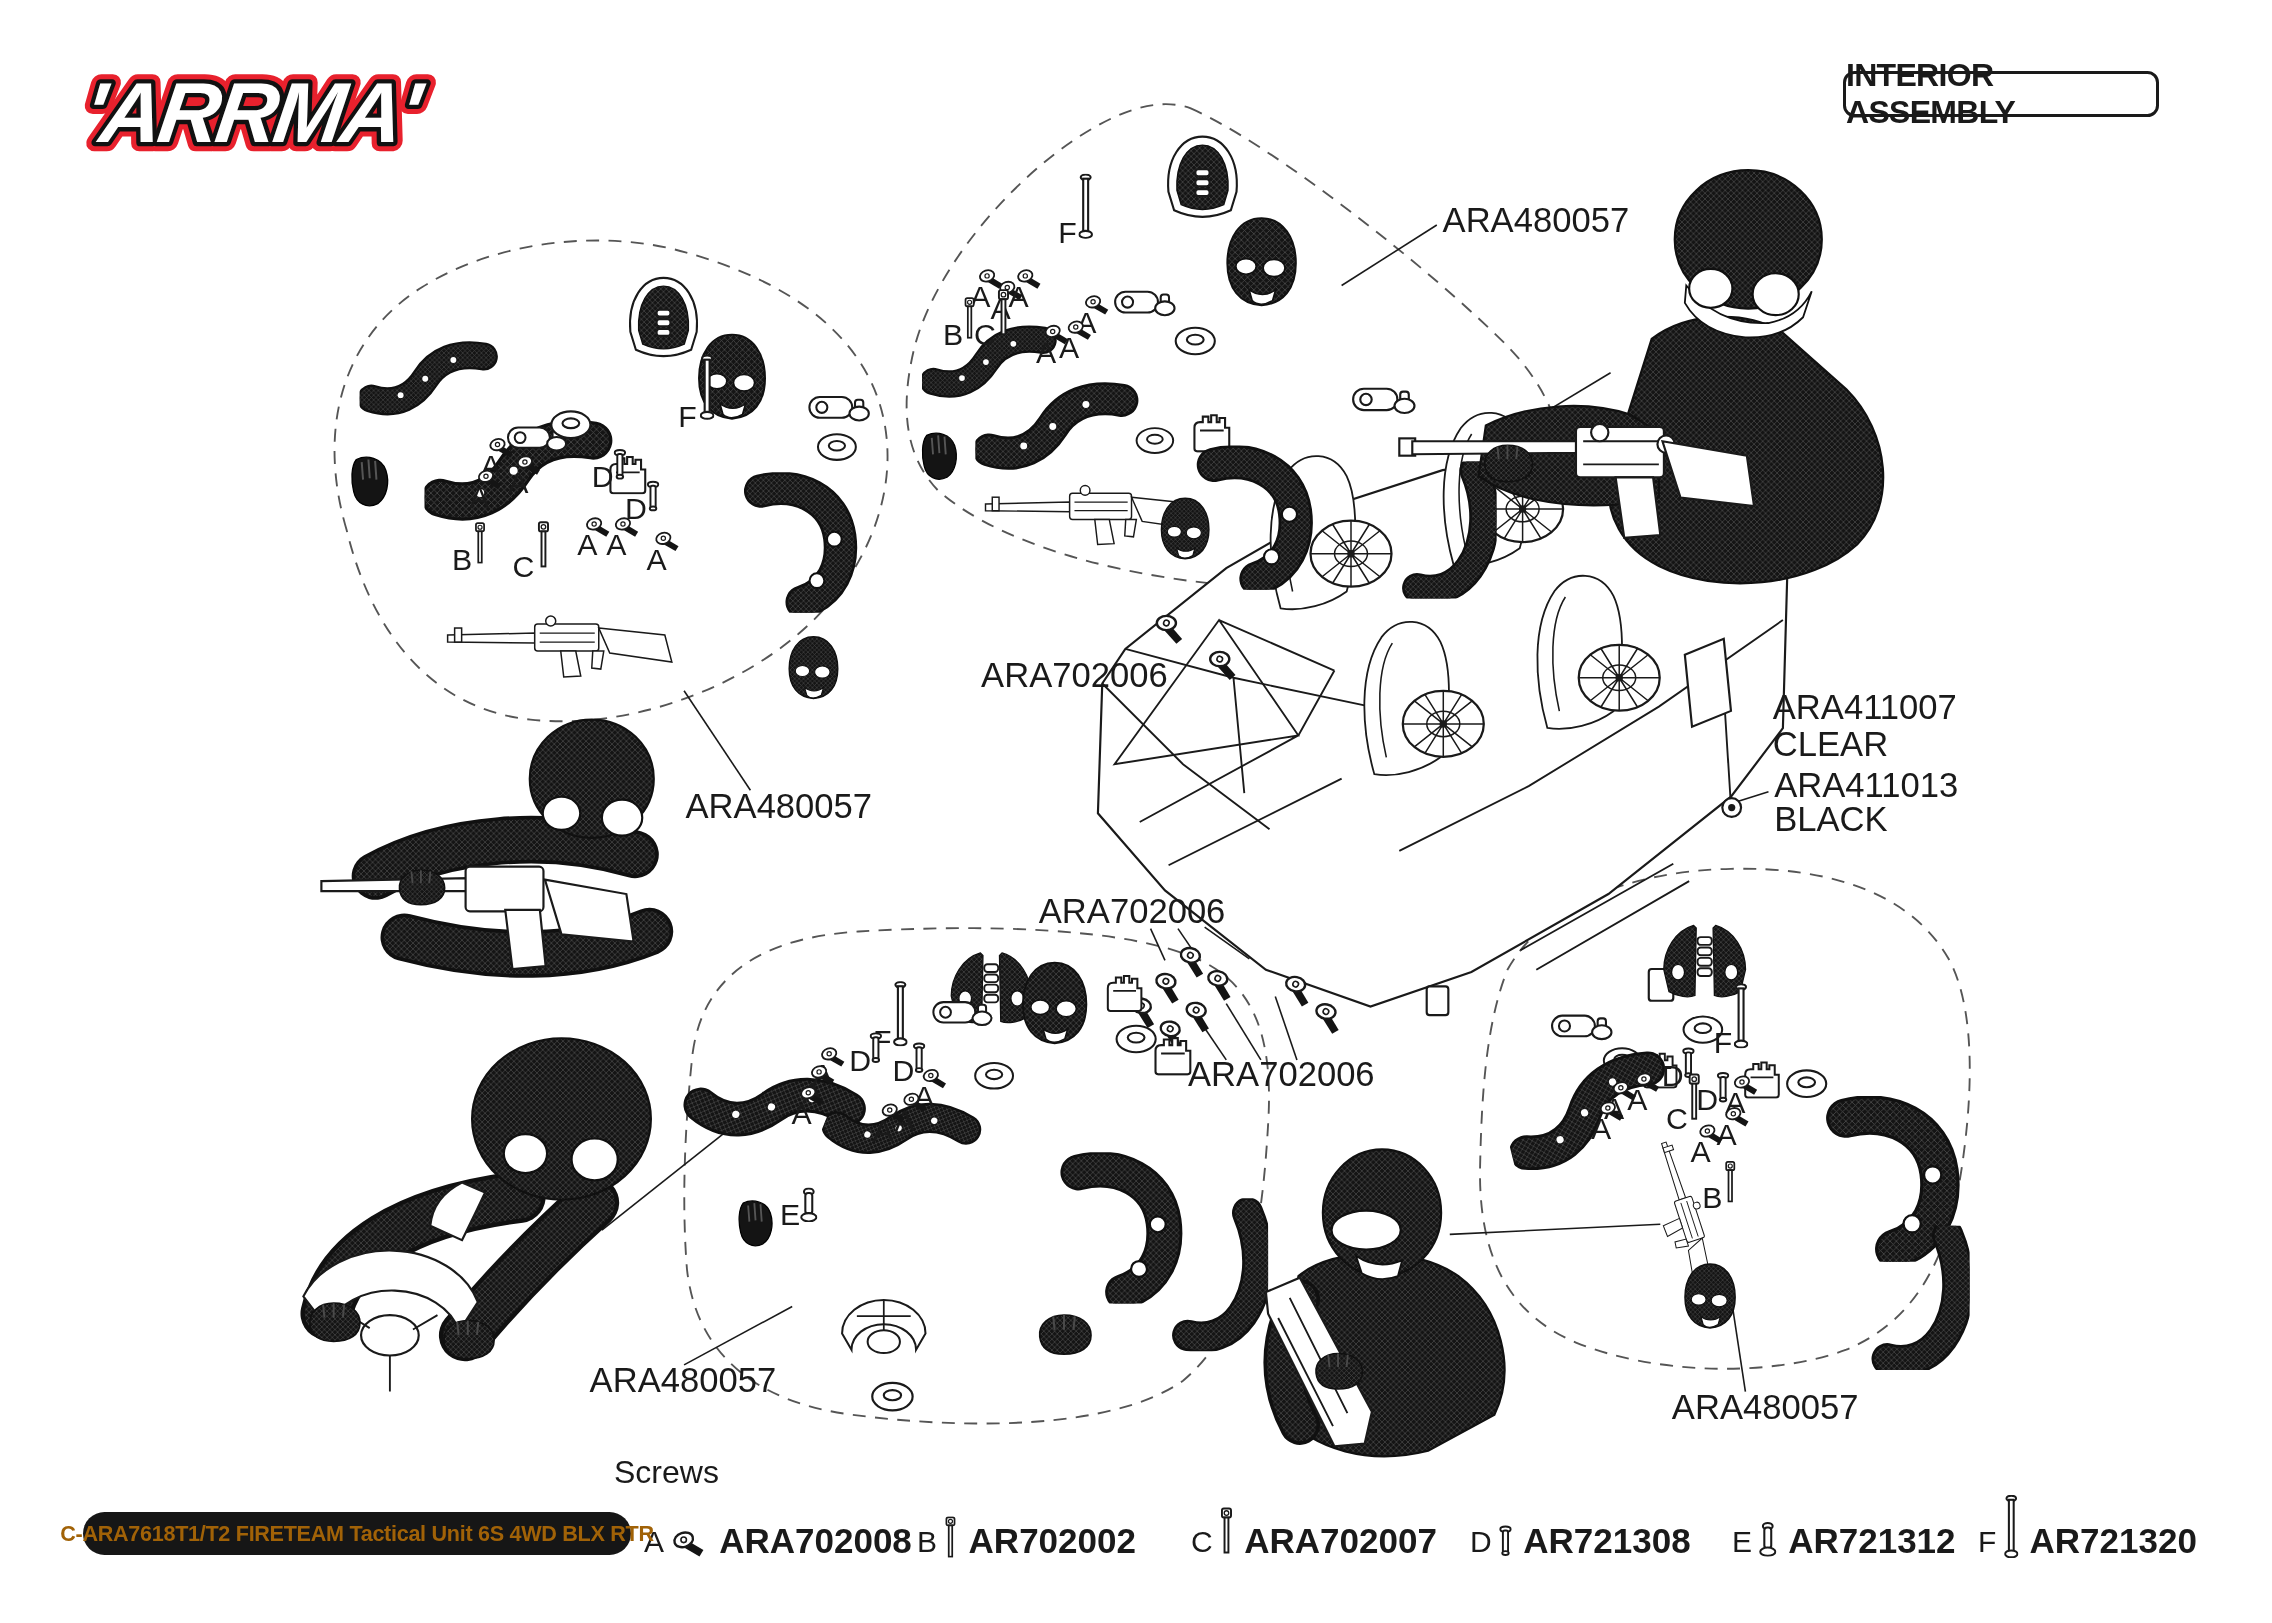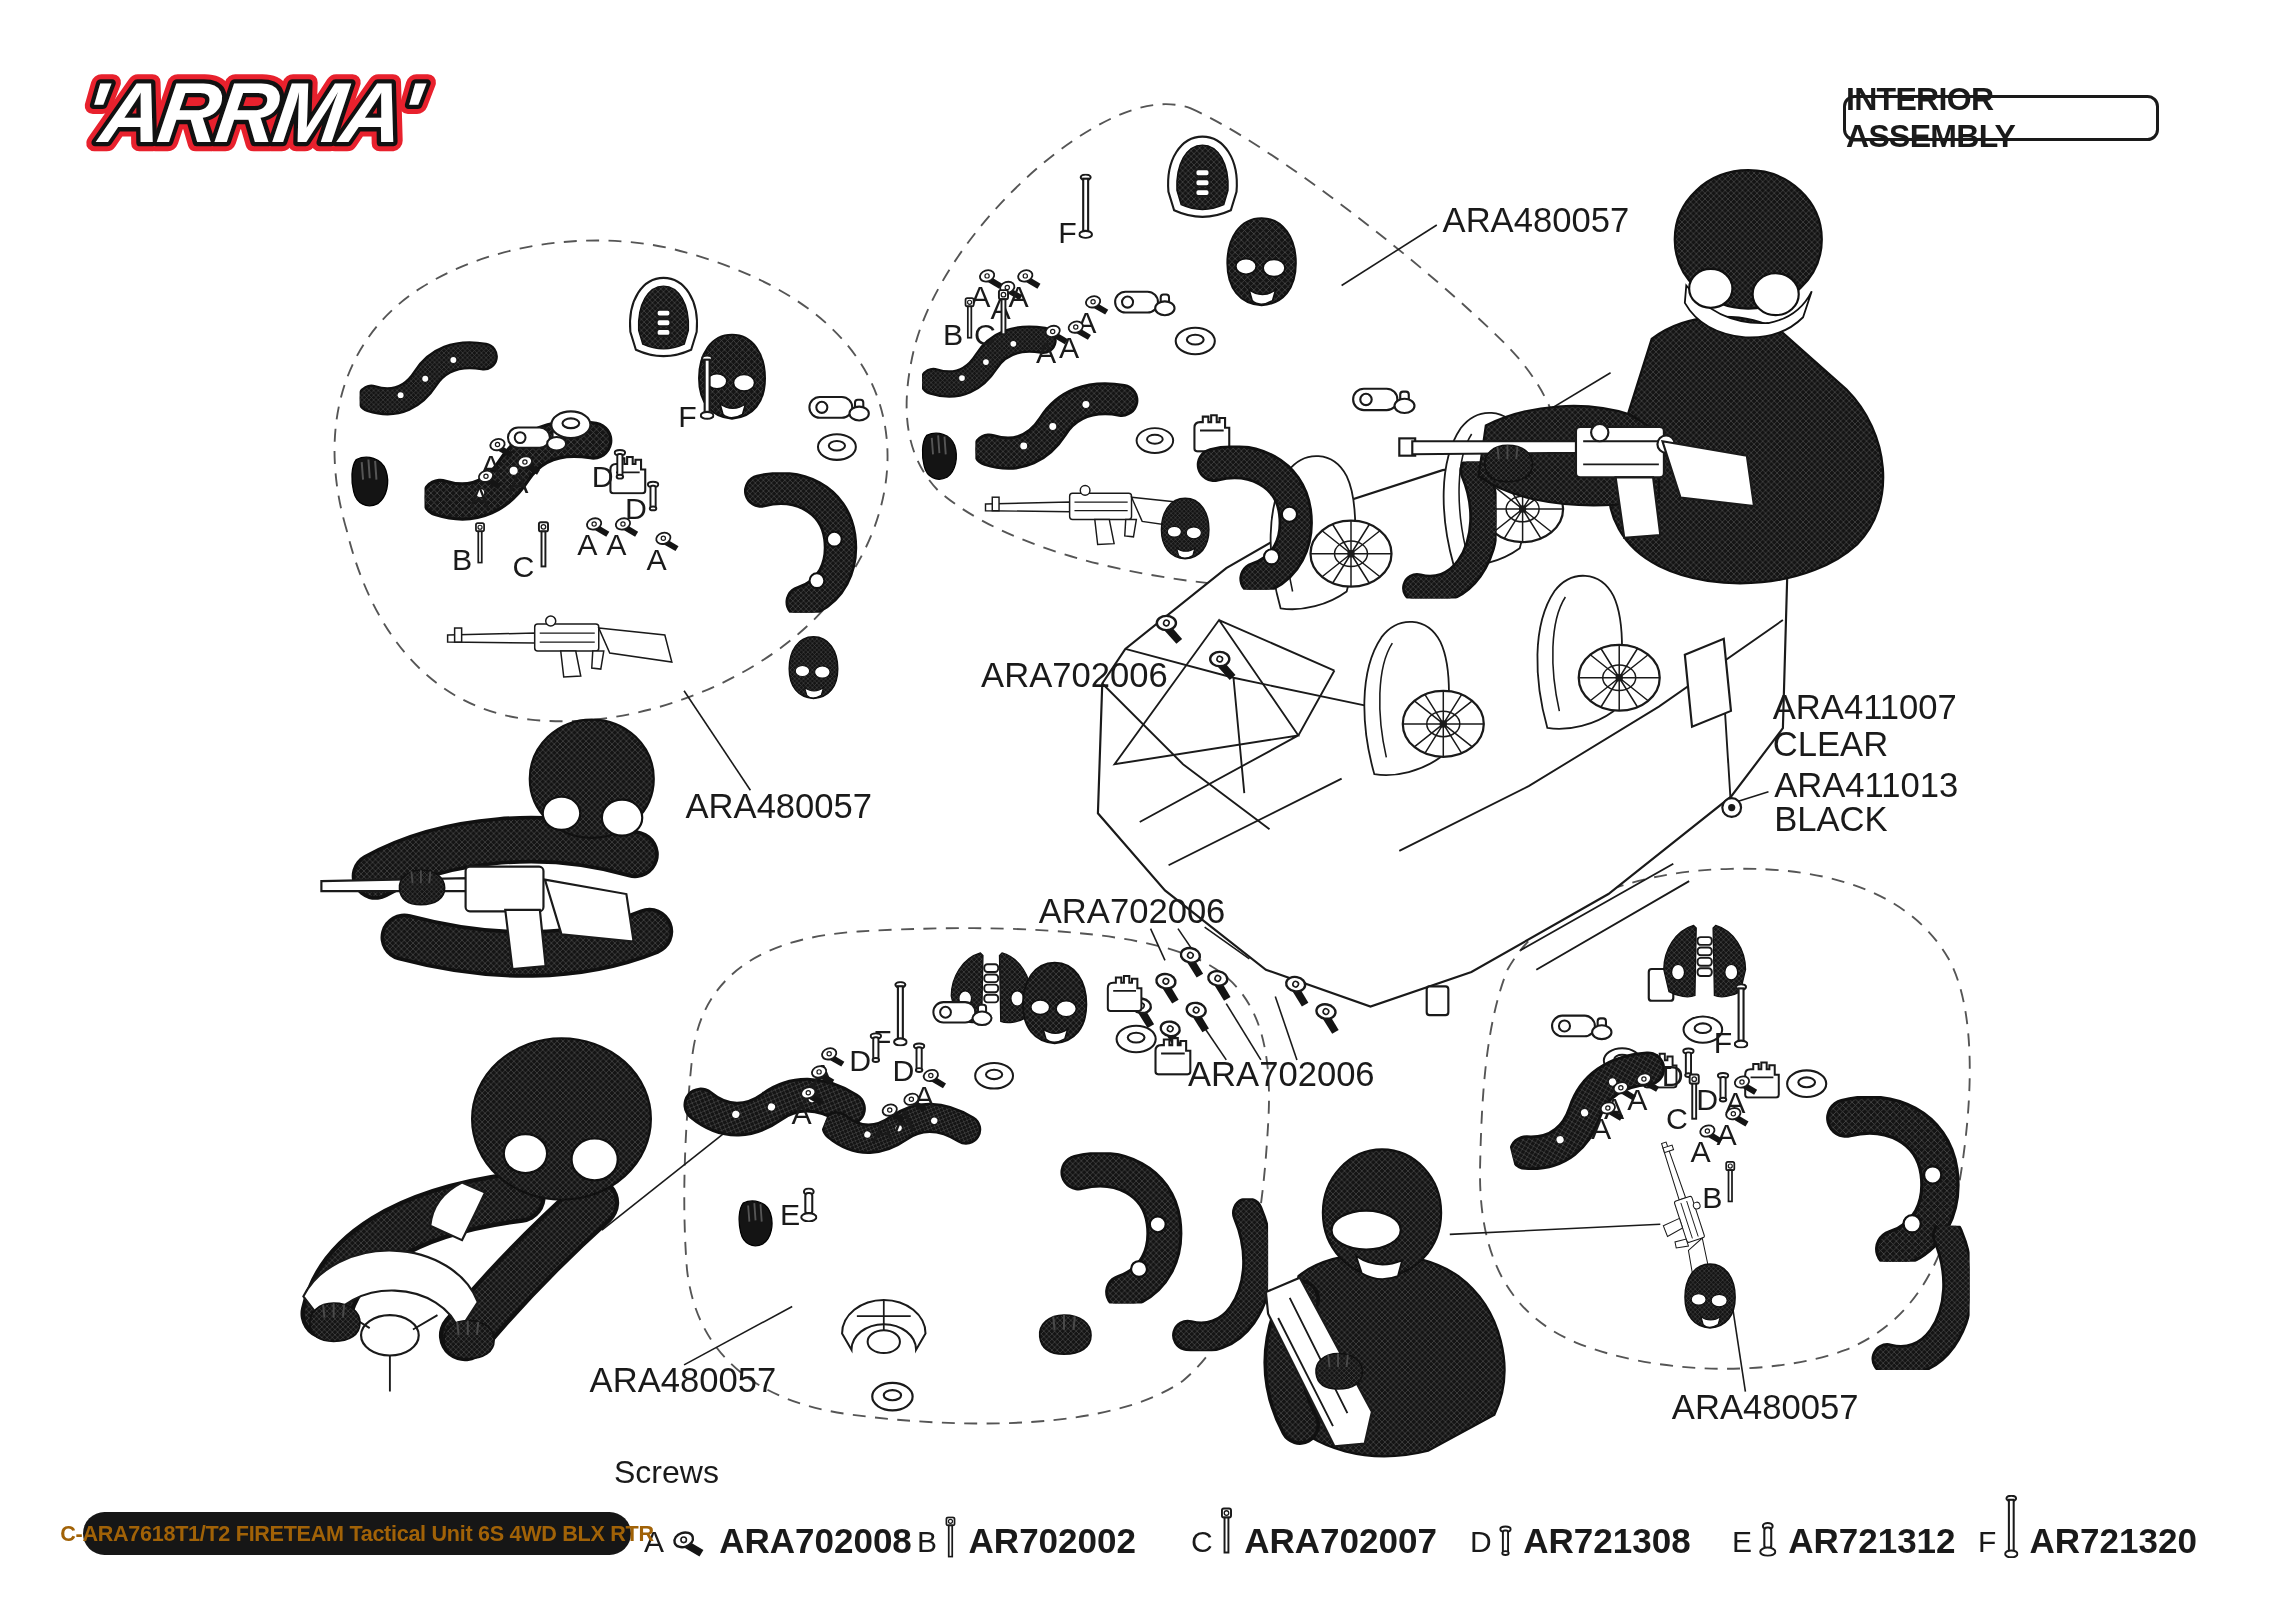--- a/index.html
+++ b/index.html
@@ -2,21 +2,21 @@
 <html style="font-size:11.5px"><head>
 <meta charset="utf-8">
 <style>
   html,body{margin:0;padding:0;background:#fff;}
   .page{position:relative;width:2273px;height:1623px;background:#fff;overflow:hidden;
         font-family:"Liberation Sans",sans-serif;color:#1a1a1a;}
   .abs{position:absolute;}
   
   .title-box{left:1843px;top:71px;width:316px;height:46px;border:3.6px solid #1a1a1a;border-radius:11.5px;
              background:#fff;display:flex;align-items:center;justify-content:center;
-             font-weight:bold;font-size:32px;letter-spacing:-0.7px;box-sizing:border-box;margin-top:24px;}
+             font-weight:bold;font-size:32px;letter-spacing:-0.7px;box-sizing:border-box;}
   
   .footer-box{left:83px;top:1512px;width:548px;height:43px;background:#161616;border-radius:21.6px;
               color:#a16207;display:flex;align-items:center;justify-content:center;font-weight:bold;
               font-size:21.6px;letter-spacing:-0.3px;box-sizing:border-box;padding:0 8.7px;white-space:nowrap;}
   
   .screws-heading{left:614px;top:1454px;font-size:32px;}
   .legend-item{top:1506px;height:52px;display:flex;align-items:flex-end;}
   .legend-key{font-size:30px;line-height:1;padding-bottom:1.4px;}
   .legend-part{font-size:35px;line-height:1;padding-left:10px;font-weight:bold;}
   .legend-icon{margin-left:7.2px;}

